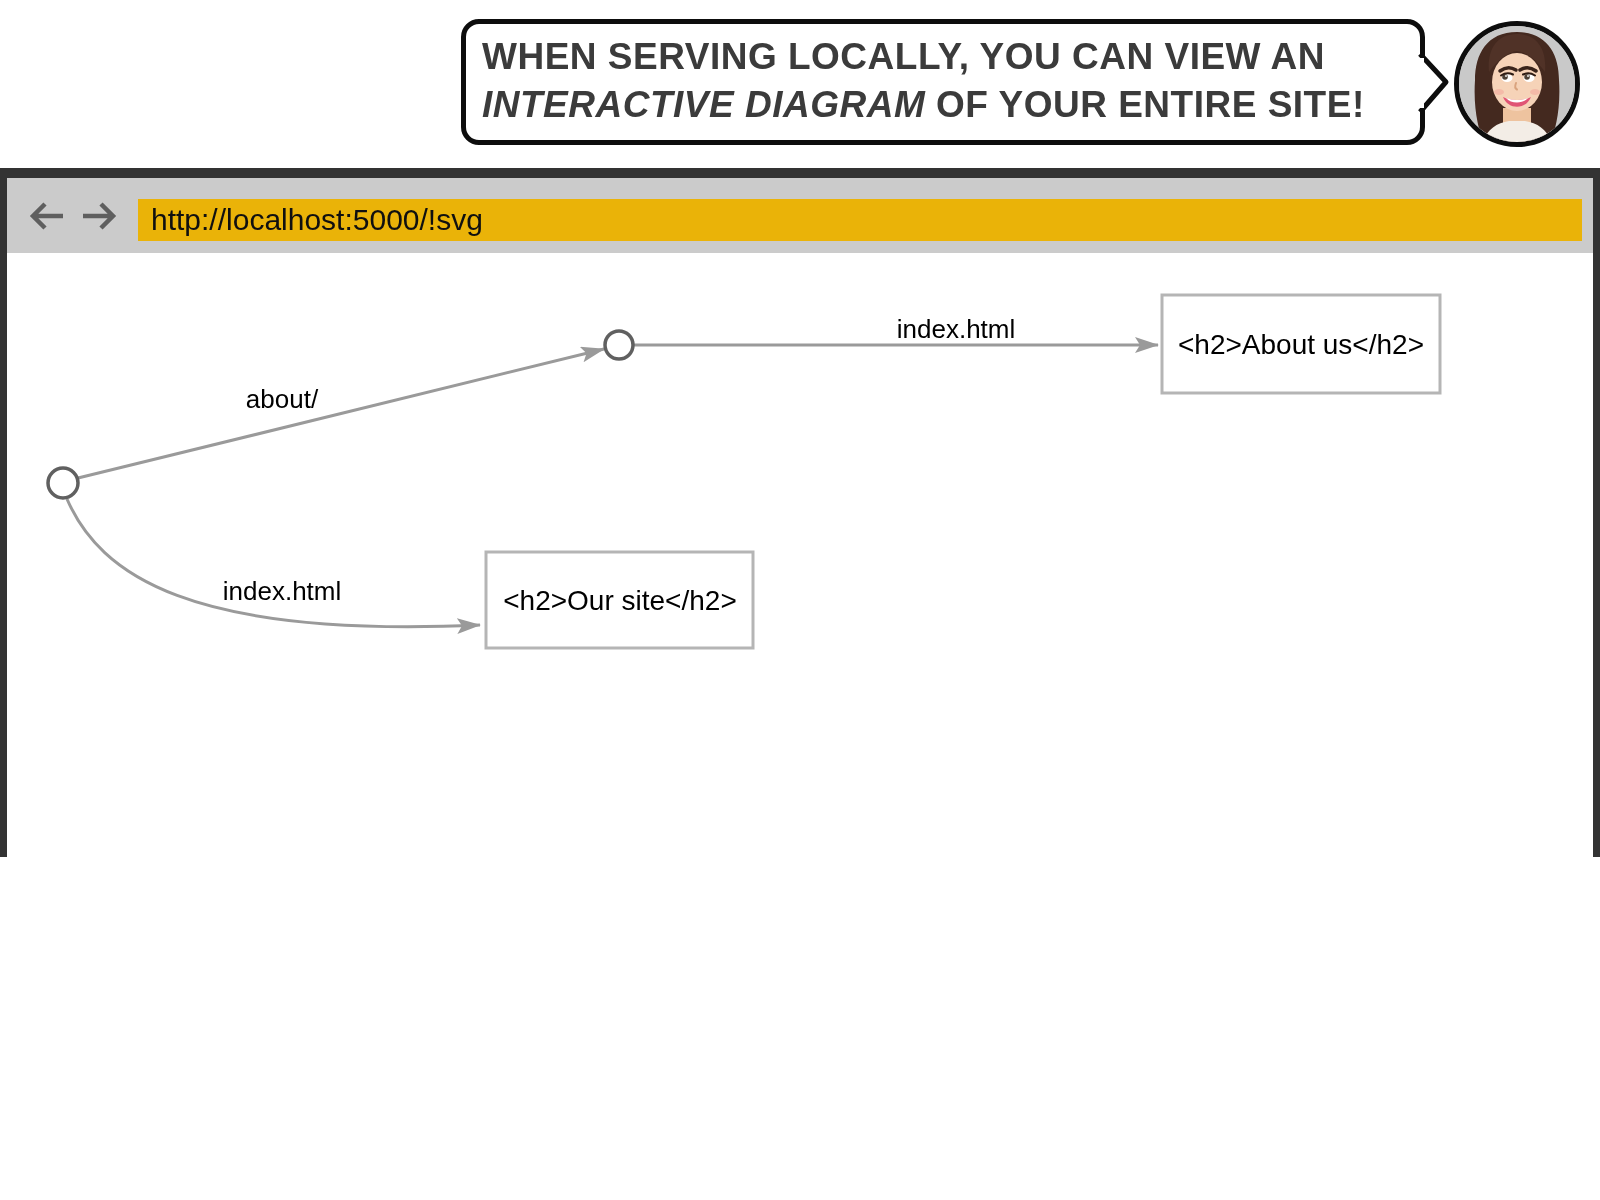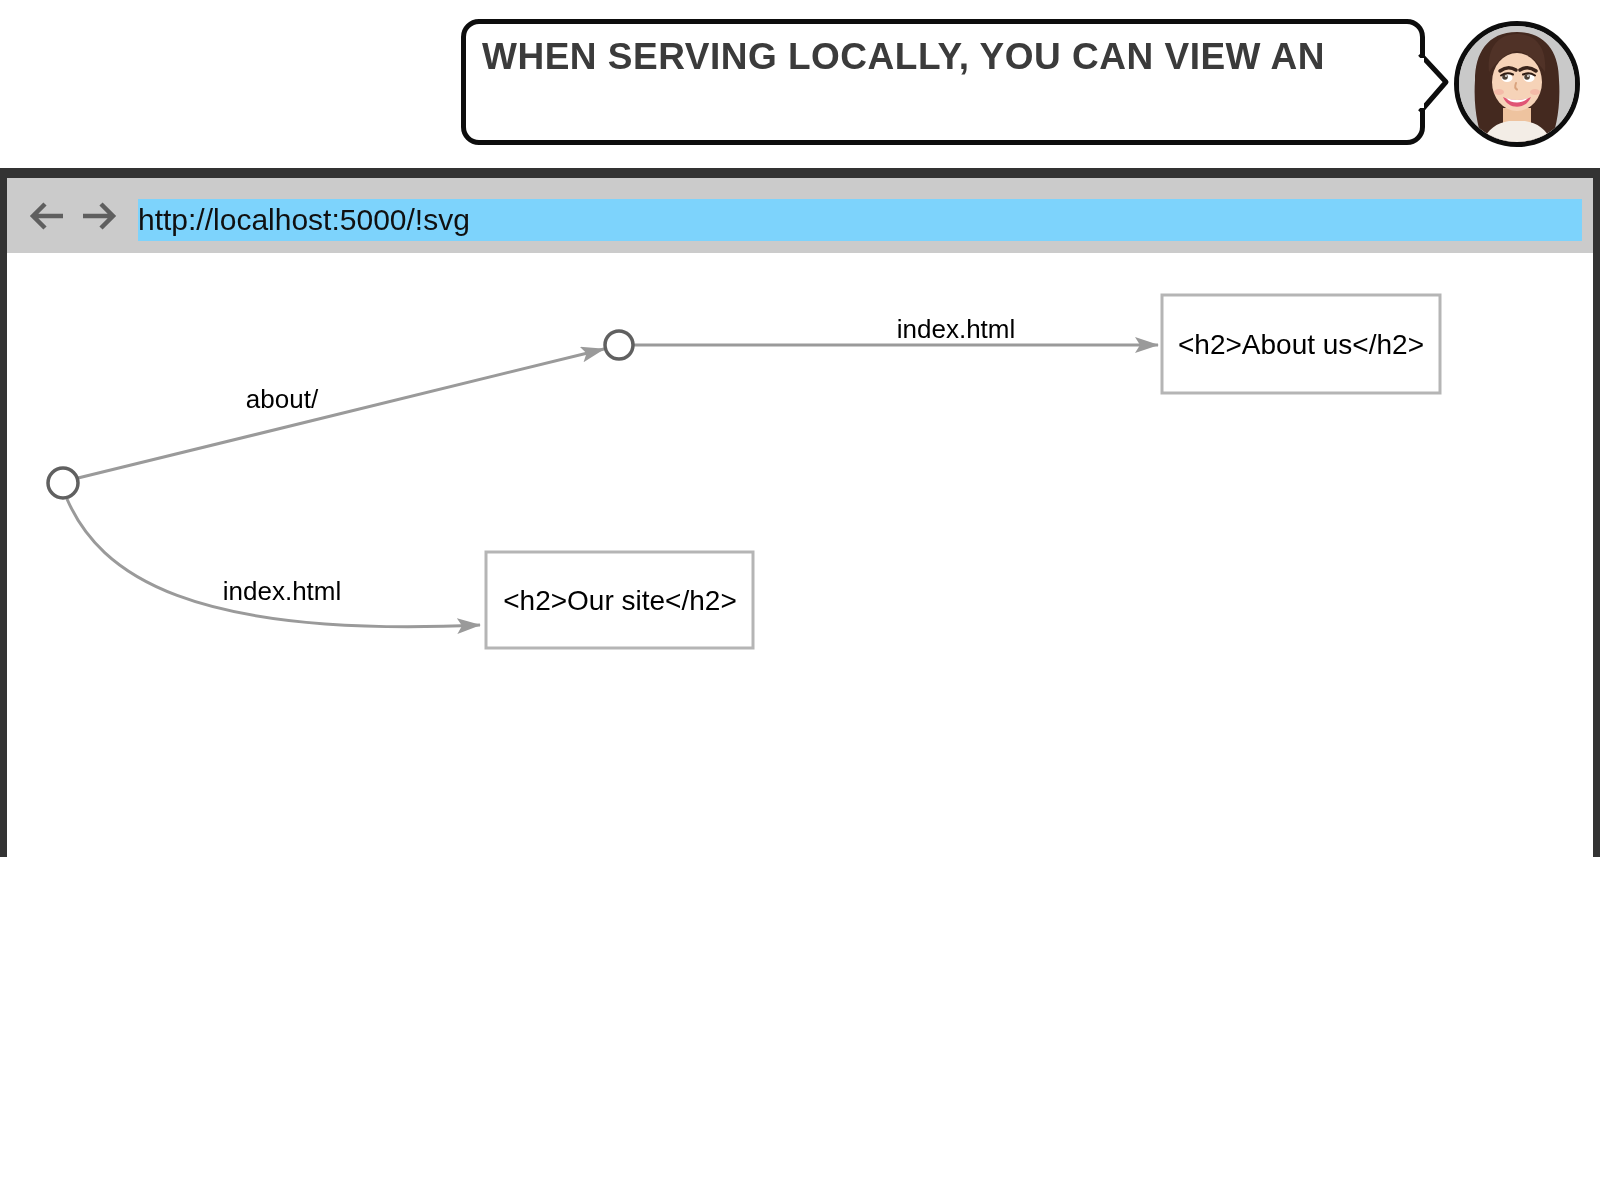--- a/index.html
+++ b/index.html
@@ -18,34 +18,35 @@
   .avatar{position:absolute;left:1454px;top:21px;width:126px;height:126px;box-sizing:border-box;
           border:5px solid #0d0d0d;border-radius:50%;background:#c9c9c9;overflow:hidden;}
 
   
   .browser{position:absolute;left:0;top:168px;width:1600px;height:1032px;box-sizing:border-box;
            border:solid #333333;border-width:10px 7px 7px 7px;background:#ffffff;}
   .toolbar{height:75px;background:#cbcbcb;display:flex;align-items:center;}
   .nav-btn{flex:0 0 auto;display:flex;align-items:center;justify-content:center;cursor:pointer;}
   .nav-back{margin-left:21px;}
   .nav-fwd{margin-left:14px;}
-  .address-bar{flex:1 1 auto;height:42px;margin:8px 11px 0 20px;background:#7dd3fc;
-               display:flex;align-items:center;font-size:30px;color:#101010;padding-left:0;
+  .address-bar{flex:1 1 auto;height:42px;margin:8px 11px 0 20px;background:#eab308;
+               display:flex;align-items:center;font-size:30px;color:#101010;padding-left:13px;
                white-space:nowrap;overflow:hidden;}
   .content{position:relative;width:100%;height:940px;background:#ffffff;}
   .diagram-svg{position:absolute;left:0;top:0;}
   .diagram-svg text{font-family:"Liberation Sans",sans-serif;fill:#000;}
 </style>
 </head>
 <body>
 
 <div class="stage">
 
   <div class="bubble">
     <div class="bubble-line">WHEN SERVING LOCALLY, YOU CAN VIEW AN</div>
+    <div class="bubble-line"><span class="bubble-em">INTERACTIVE DIAGRAM</span> <span>OF YOUR ENTIRE SITE!</span></div>
   </div>
   <svg class="bubble-tail" width="36" height="64" viewBox="0 0 36 64">
     <path d="M3,3 L29,31 L3,61" fill="#ffffff" stroke="#0d0d0d" stroke-width="5" stroke-linejoin="round"></path>
     <rect x="0" y="7" width="7" height="50" fill="#ffffff"></rect>
   </svg>
 
   <div class="avatar">
     <svg width="116" height="116" viewBox="0 0 116 116">
       <rect x="0" y="0" width="116" height="116" fill="#c9c9c9"></rect>
       <path d="M58,6 C28,6 16,28 16,54 C14,84 20,104 24,116 L92,116 C96,104 102,84 100,54 C100,28 88,6 58,6 Z" fill="#44291f"></path>

